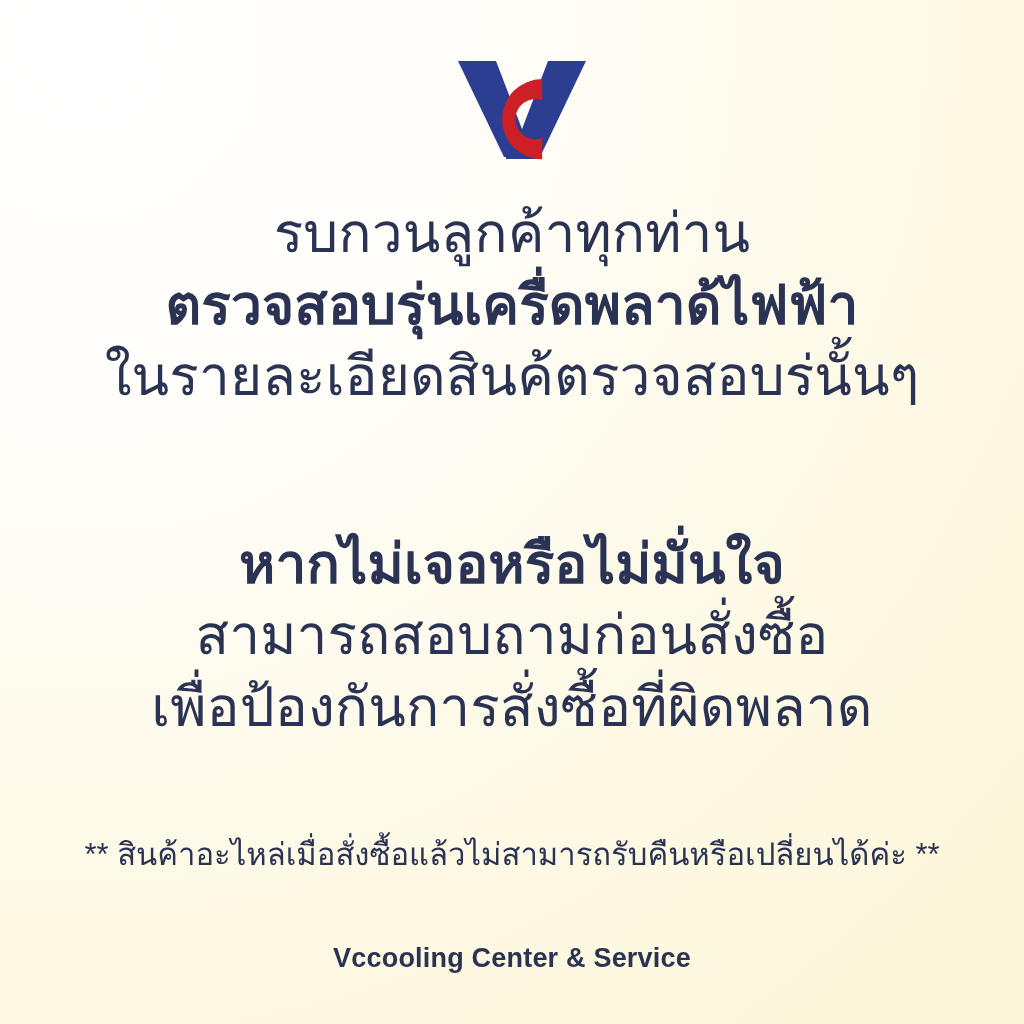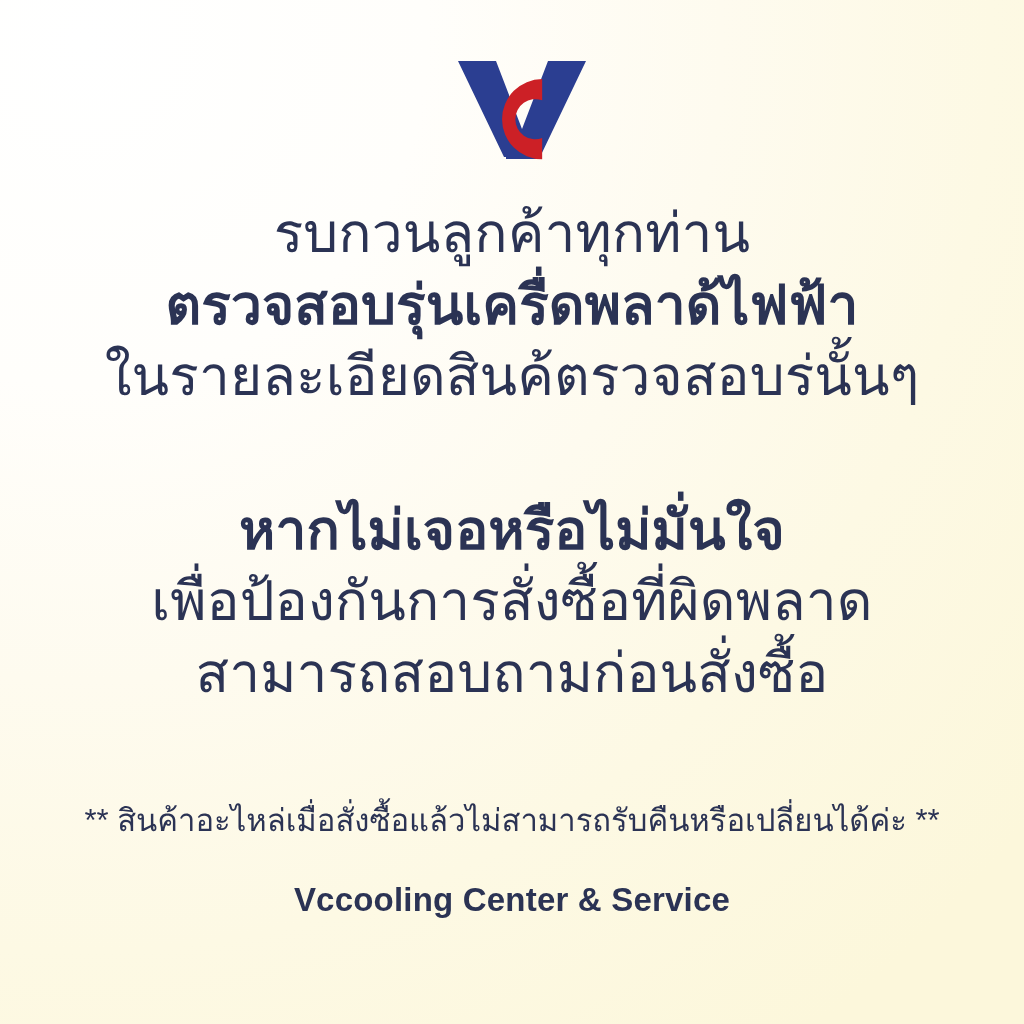--- a/index.html
+++ b/index.html
@@ -67,34 +67,34 @@
   .line.reg {
     font-weight: 400;
     font-size: 55px;
   }
   .line.bold {
     font-weight: 700;
     font-size: 55px;
   }
 
   .para-1 { margin-top: 32px; }
-  .para-2 { margin-top: 82px; }
+  .para-2 { margin-top: 116px; }
 
   .footnote {
     margin-top: 92px;
     font-size: 31px;
     font-weight: 400;
     color: #2b3354;
     line-height: 1.3;
     white-space: nowrap;
   }
 
   .brand {
-    margin-top: 40px;
-    font-size: 33px;
+    margin-top: 68px;
+    font-size: 27px;
     font-weight: 700;
     color: #2b3354;
     letter-spacing: 0.2px;
     white-space: nowrap;
   }
 </style>
 </head>
 <body>
 
 <div id="poster">
@@ -116,22 +116,22 @@
   <div class="content">
 
     <div class="para para-1">
       <span class="line reg">รบกวนลูกค้าทุกท่าน</span>
       <span class="line bold">ตรวจสอบรุ่นเครื่ดพลาด้ไฟฟ้า</span>
       <span class="line reg">ในรายละเอียดสินค้ตรวจสอบร่นั้นๆ</span>
     </div>
 
     <div class="para para-2">
       <span class="line bold">หากไม่เจอหรือไม่มั่นใจ</span>
+      <span class="line reg">สามารถสอบถามก่อนสั่งซื้อ</span>
       <span class="line reg">เพื่อป้องกันการสั่งซื้อที่ผิดพลาด</span>
-      <span class="line reg">สามารถสอบถามก่อนสั่งซื้อ</span>
     </div>
 
     <div class="footnote">** สินค้าอะไหล่เมื่อสั่งซื้อแล้วไม่สามารถรับคืนหรือเปลี่ยนได้ค่ะ **</div>
 
     <div class="brand">Vccooling Center &amp; Service</div>
 
   </div>
 </div>
 
 </body></html>

